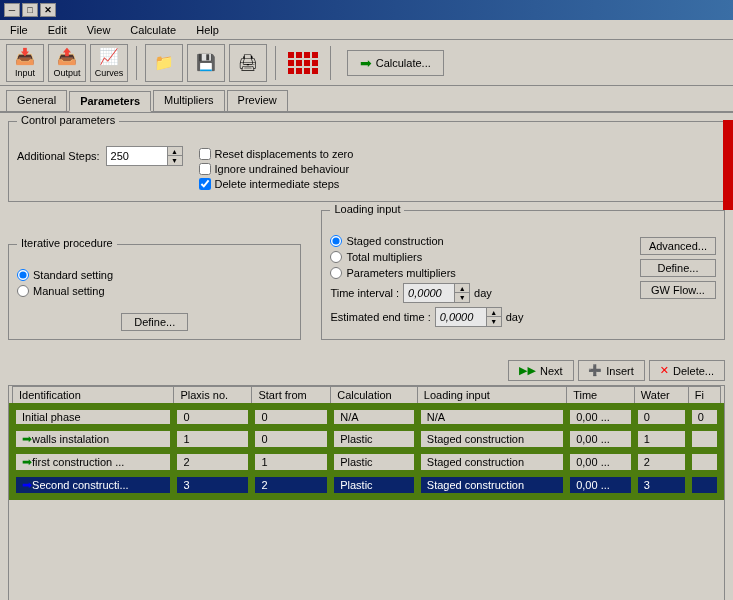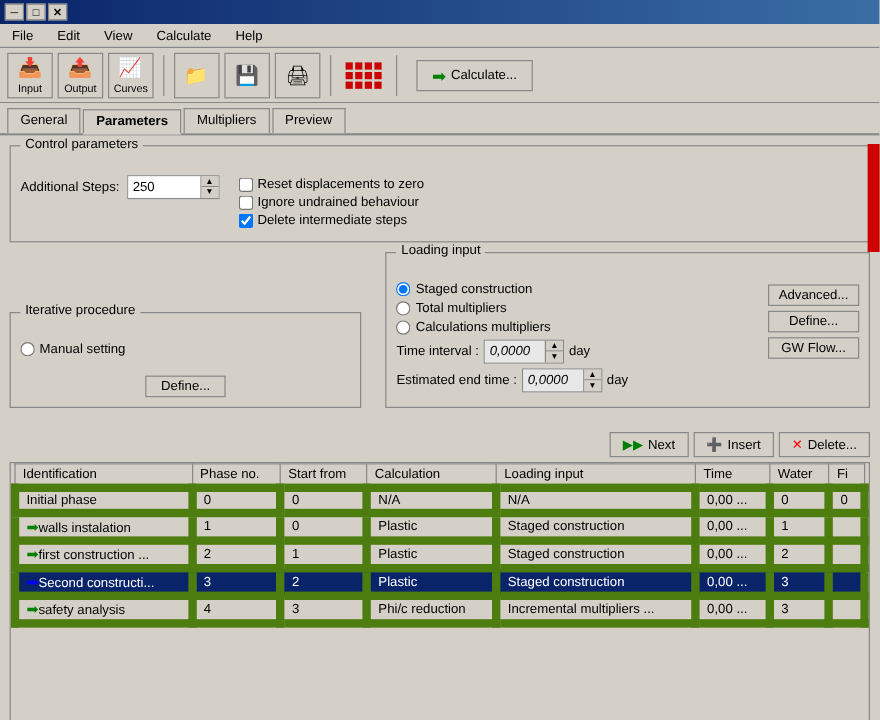--- a/index.html
+++ b/index.html
@@ -354,20 +354,24 @@
           </div>
         </div>
       </div>
     </div>
 
     <div class="two-col">
 
       <div class="group-box left-panel">
         <span class="group-box-title">Iterative procedure</span>
         <div class="radio-row">
+          <input type="radio" name="iterative" checked="" style="">
+          <span>Standard setting</span>
+        </div>
+        <div class="radio-row">
           <input type="radio" name="iterative" style="">
           <span>Manual setting</span>
         </div>
         <div style="text-align:center; margin-top:16px;">
           <button class="btn">Define...</button>
         </div>
       </div>
 
       <div class="group-box right-panel">
         <span class="group-box-title">Loading input</span>
@@ -376,21 +380,21 @@
             <div class="radio-row">
               <input type="radio" name="loading" checked="" style="">
               <span>Staged construction</span>
             </div>
             <div class="radio-row">
               <input type="radio" name="loading" style="">
               <span>Total multipliers</span>
             </div>
             <div class="radio-row">
               <input type="radio" name="loading" style="">
-              <span>Calculations multipliers</span>
+              <span>Parameters multipliers</span>
             </div>
 
             <div class="time-row">
               <span style="white-space:nowrap;">Time interval :</span>
               <div class="day-spinner">
                 <input type="text" value="0,0000" style="">
                 <div class="spinner-btns">
                   <button class="spinner-btn">▲</button>
                   <button class="spinner-btn">▼</button>
                 </div>
@@ -434,21 +438,21 @@
       <span>Delete...</span>
     </button>
   </div>
 
   <div class="table-wrapper">
     <div class="table-container">
       <table>
         <thead>
           <tr>
             <th>Identification</th>
-            <th>Phase no.</th>
+            <th>Plaxis no.</th>
             <th>Start from</th>
             <th>Calculation</th>
             <th>Loading input</th>
             <th>Time</th>
             <th>Water</th>
             <th>Fi</th>
           </tr>
         </thead>
         <tbody id="table-body">
         <tr>
@@ -484,30 +488,20 @@
             <tr class="selected">
     <td><span style="color:blue;font-size:12px;">➡</span>Second constructi...</td>
     <td>3</td>
     <td>2</td>
     <td>Plastic</td>
     <td>Staged construction</td>
     <td>0,00 ...</td>
     <td>3</td>
     <td></td>
   </tr>
-            <tr>
-    <td><span style="color:green;font-size:12px;">➡</span>safety analysis</td>
-    <td>4</td>
-    <td>3</td>
-    <td>Phi/c reduction</td>
-    <td>Incremental multipliers ...</td>
-    <td>0,00 ...</td>
-    <td>3</td>
-    <td></td>
-  </tr>
           </tbody>
       </table>
     </div>
 
   </div>
 </div>
 
 <div style="position:fixed;right:0;top:120px;width:10px;height:90px;background:#cc0000;"></div>
 
 </body></html>

